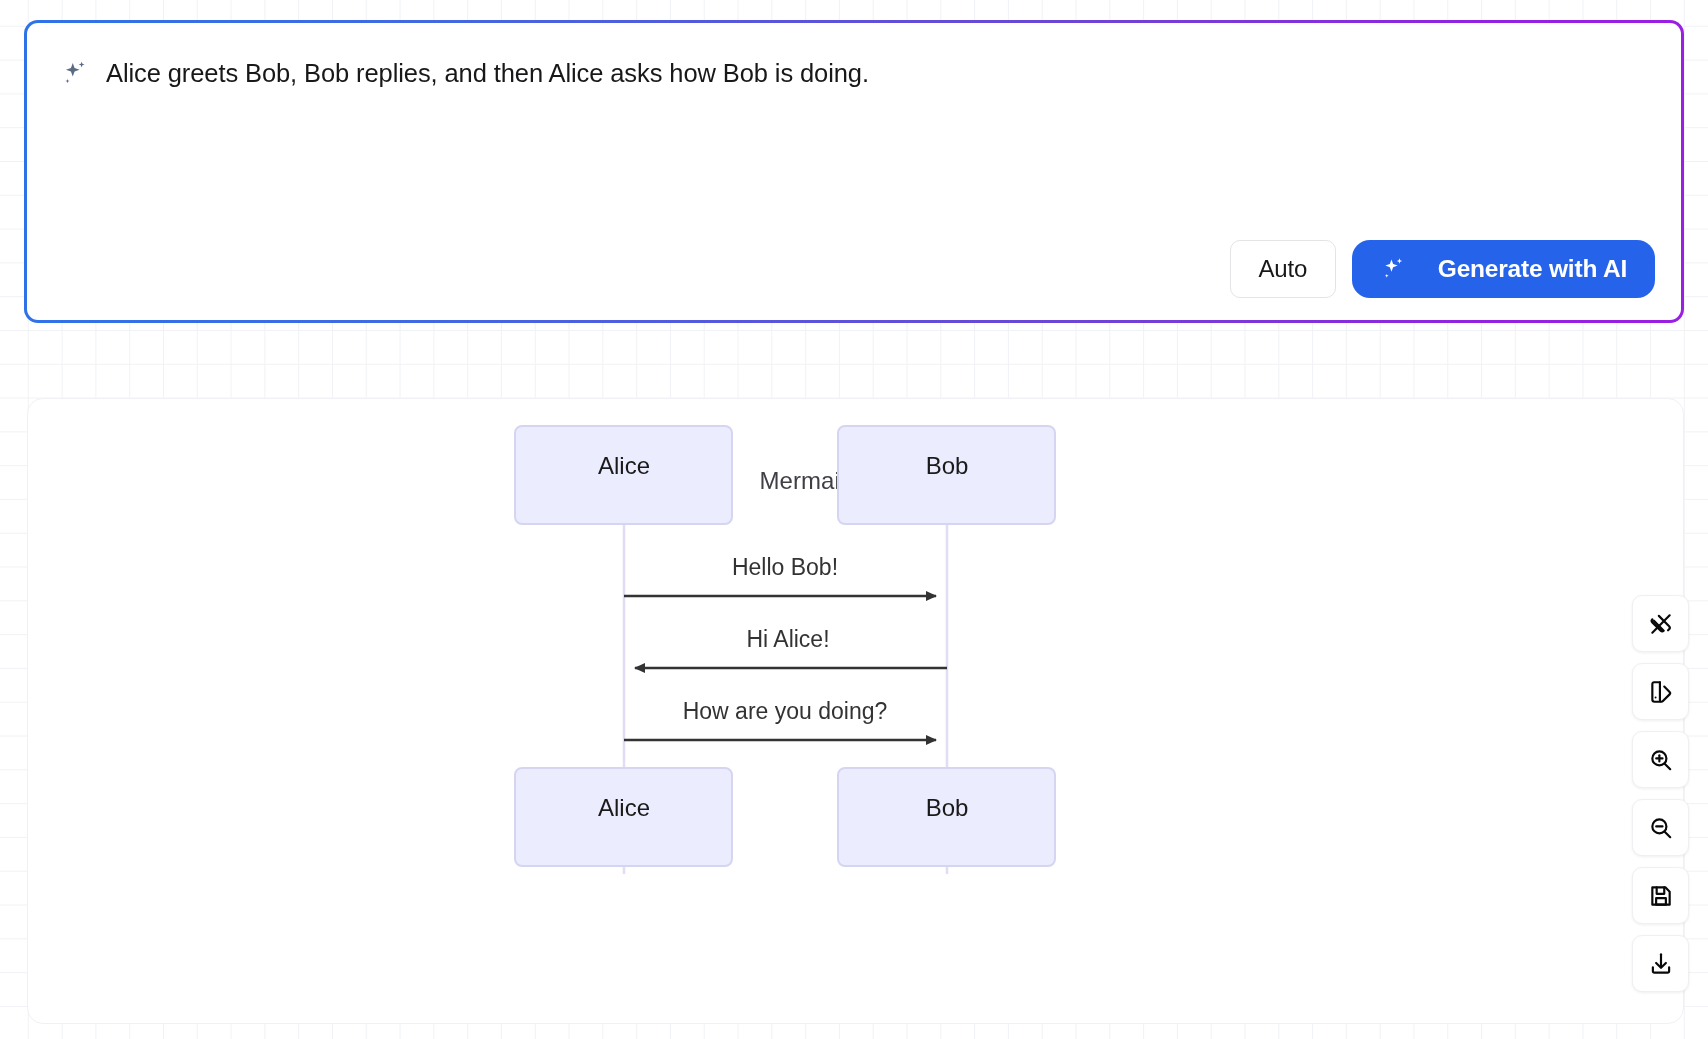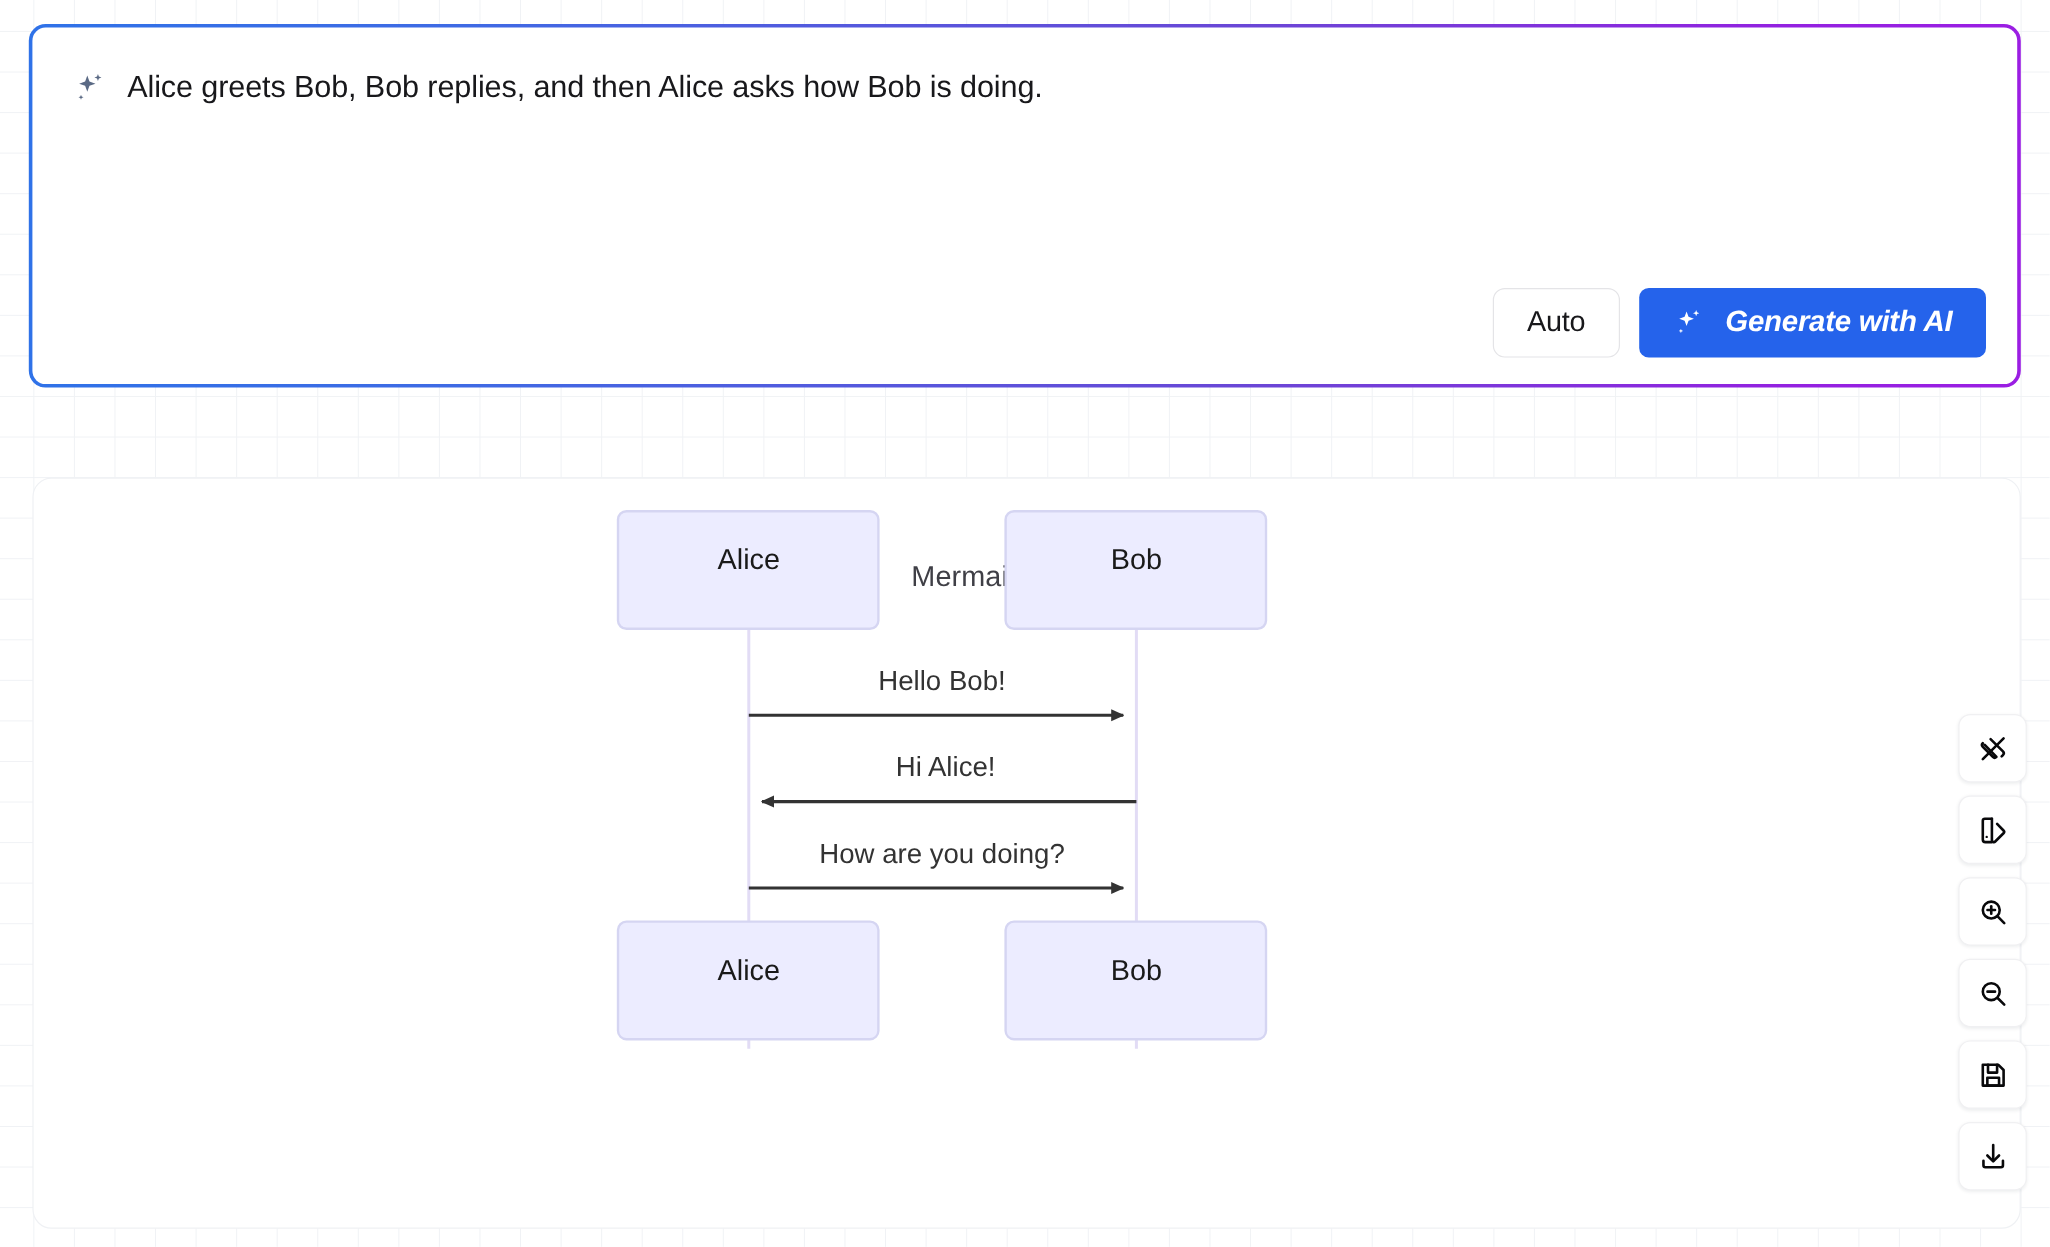--- a/index.html
+++ b/index.html
@@ -93,27 +93,26 @@
     display: flex;
     align-items: center;
     justify-content: center;
   }
 
   #generate-button {
     height: 58px;
     padding: 0 28px;
     background: #2563eb;
     border: none;
-    border-radius: 8px;
+    border-radius: 18px;
     display: flex;
     align-items: center;
-    gap: 17px;
+    gap: 31px;
     cursor: pointer;
     font-family: "Liberation Sans", sans-serif;
-    font-style: italic;
   }
 
   #generate-button-label {
     font-size: 24.5px;
     font-weight: bold;
     color: #ffffff;
     letter-spacing: -0.2px;
   }
 
   .btn-sparkle { width: 27px; height: 27px; color: #ffffff; flex: 0 0 auto; }

